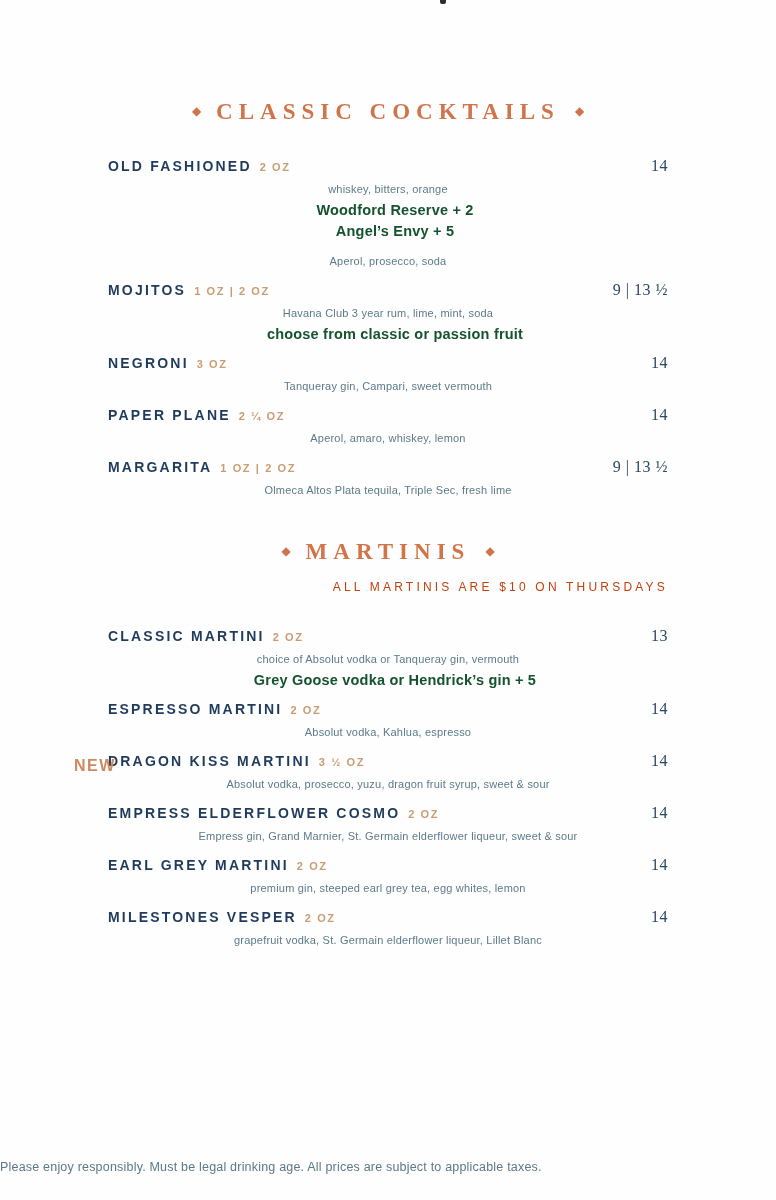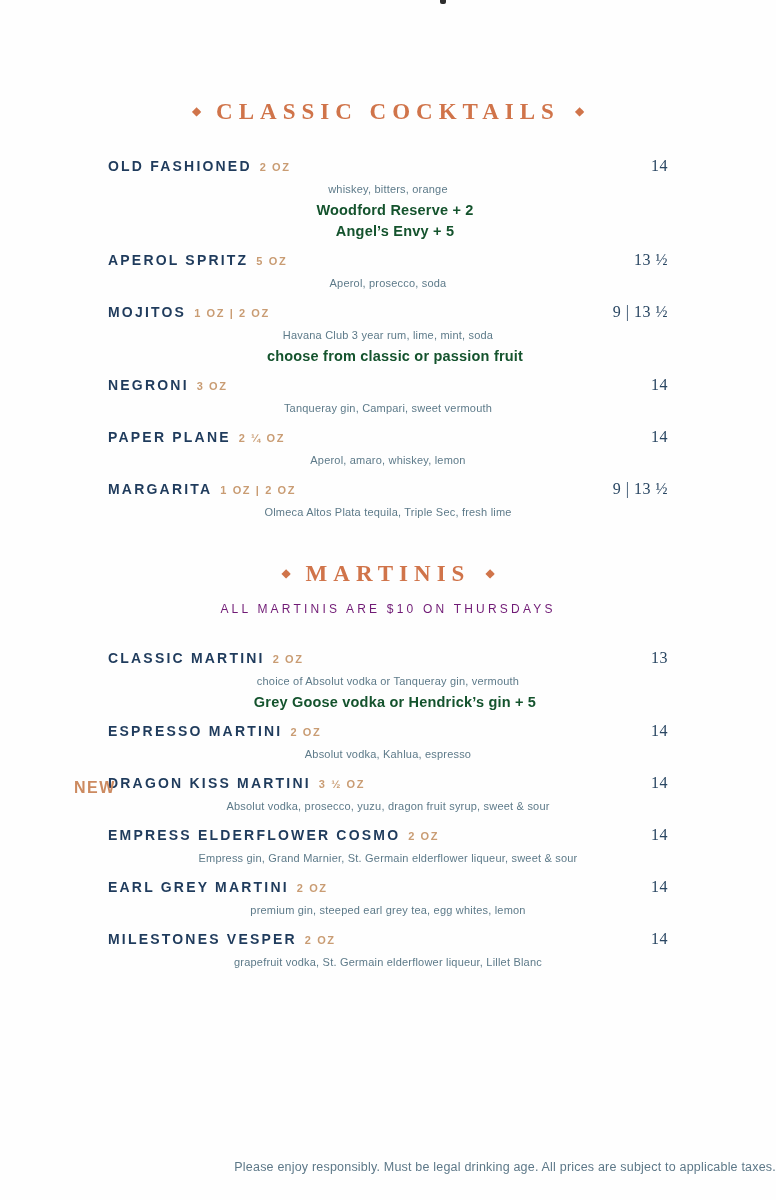--- a/index.html
+++ b/index.html
@@ -12,34 +12,34 @@
   }
   .top-mark { position:absolute; left:440px; top:0; width:6px; height:4px; background:#2e2e2e; border-radius:0 0 2px 2px; }
   .menu { width:560px; margin:0 auto; padding-top:97px; }
   .sec-head { text-align:center; }
   .sec-title {
     display:flex; align-items:center; justify-content:center; gap:15px;
     color:#D0744A; font-family:"Liberation Serif", serif; font-weight:700;
     font-size:23px; letter-spacing:6px; line-height:30px;
   }
   .diamond { font-family:"DejaVu Sans", sans-serif; font-size:12px; letter-spacing:0; line-height:1; transform:translateY(-1px); }
-  .sec-sub { margin-top:13px; color:#701a75; font-size:12px; letter-spacing:3.2px; font-weight:400; }
+  .sec-sub { margin-top:13px; color:#c2410c; font-size:12px; letter-spacing:3.2px; font-weight:400;text-align:right; }
   .items { margin-top:30px; }
   .sec-martinis { margin-top:36px; }
   .sec-martinis .items { margin-top:33px; }
   .item { margin-bottom:9px; position:relative;text-align:center; }
   .item-head { display:flex; align-items:baseline; height:22px; }
   .iname { color:#1F3B5C; font-weight:700; font-size:14px; letter-spacing:2.2px; white-space:nowrap; }
   .isize { color:#C99C73; font-weight:700; font-size:11px; letter-spacing:1.6px; margin-left:8px; white-space:nowrap; }
   .iprice { margin-left:auto; color:#2A4763; font-family:"Liberation Serif", serif; font-size:16px; letter-spacing:0.5px; white-space:nowrap; }
   .idesc { color:#5D7A89; font-size:11px; line-height:21px; letter-spacing:0.2px; }
   .isub  { color:#14532d; font-weight:700; font-size:14.5px; line-height:21px; padding-left:14px; letter-spacing:0.2px; }
   .badge { position:absolute; left:-34px; top:5px; color:#CC8A60; font-size:16px; font-weight:700; letter-spacing:1.5px; }
   .footer {
-    position:absolute; left:0; right:0; bottom:26px; text-align:right;
+    position:absolute; left:0; right:0; bottom:26px; text-align:left;
     color:#5D7888; font-size:12.5px; letter-spacing:0.2px;
   }
 </style>
 </head>
 <body>
 
 <div class="top-mark"></div>
 
 <div class="menu">
 
@@ -58,25 +58,20 @@
         <span class="iname">OLD FASHIONED</span>
         <span class="isize">2 OZ</span>
         <span class="iprice">14</span>
       </div>
       <div class="idesc">whiskey, bitters, orange</div>
       <div class="isub">Woodford Reserve + 2</div>
       <div class="isub">Angel’s Envy + 5</div>
     </div>
 
     <div class="item">
-      <div class="item-head">
-        <span class="iname">APEROL SPRITZ</span>
-        <span class="isize">5 OZ</span>
-        <span class="iprice">13 ½</span>
-      </div>
       <div class="idesc">Aperol, prosecco, soda</div>
     </div>
 
     <div class="item">
       <div class="item-head">
         <span class="iname">MOJITOS</span>
         <span class="isize">1 OZ | 2 OZ</span>
         <span class="iprice">9 | 13 ½</span>
       </div>
       <div class="idesc">Havana Club 3 year rum, lime, mint, soda</div>

